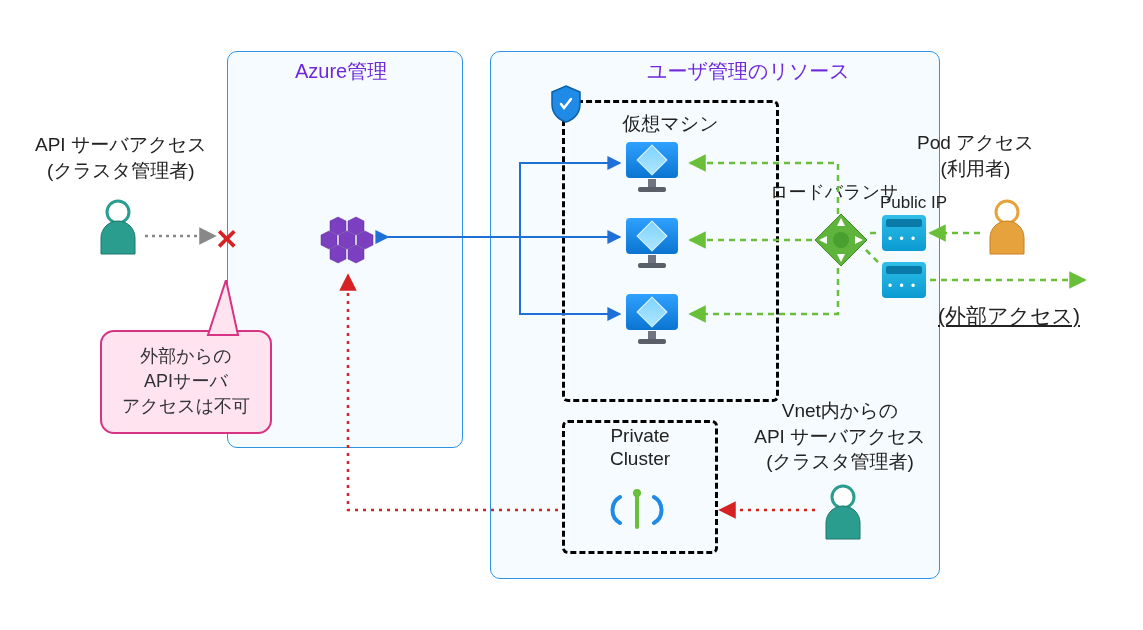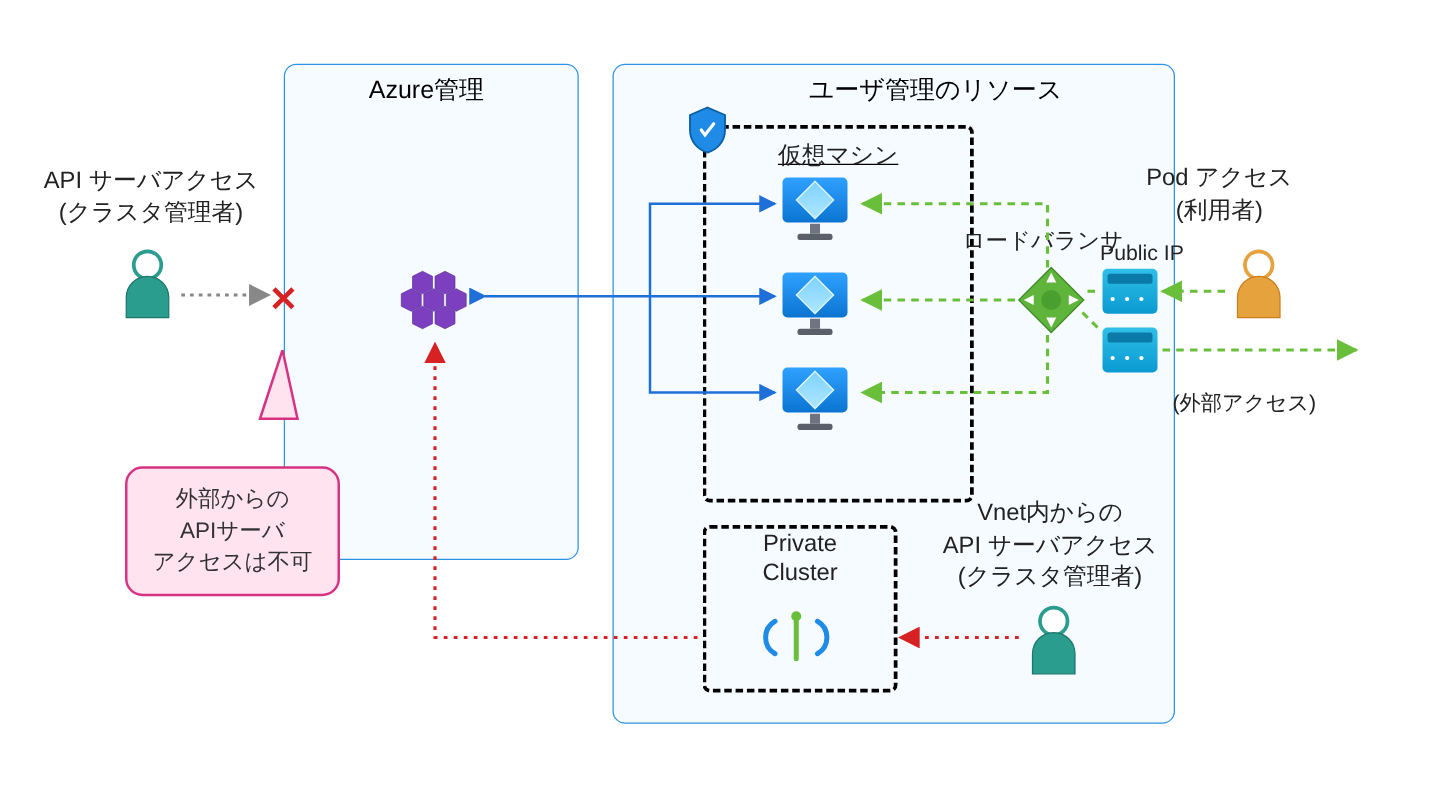--- a/index.html
+++ b/index.html
@@ -1,21 +1,21 @@
 <!DOCTYPE html>
 <html><head>
 <meta charset="utf-8">
 <style>
   html, body { margin:0; padding:0; font-family:"Meiryo","Hiragino Sans",sans-serif; }
   .canvas { position:relative; width:1143px; height:630px; background:#fff; }
   .box { position:absolute; border:1.5px solid #2e93e6; border-radius:10px; background:rgba(230,243,255,0.35); }
-  .box-title { position:absolute; font-size:20px; color:#000000; }
+  .box-title { position:absolute; font-size:20px; color:#6d28d9; }
   .dashed-box { position:absolute; border:3px dashed #000; border-radius:6px; background:transparent; }
   .dashed-title { font-size:19px; color:#222; text-align:center; }
-  .callout { position:absolute; border:2px solid #d63384; background:#ffe3ef; border-radius:14px; padding:12px 14px; font-size:18px; color:#333; text-align:center; line-height:1.4;margin-top:43px; }
+  .callout { position:absolute; border:2px solid #d63384; background:#ffe3ef; border-radius:14px; padding:12px 14px; font-size:18px; color:#333; text-align:center; line-height:1.4; }
   .label { position:absolute; font-size:19px; color:#222; text-align:center; line-height:1.35; }
   .red-x { position:absolute; color:#d62222; font-size:28px; font-weight:bold; }
   .pc-icon { position:absolute; width:52px; }
   .pc-screen { width:52px; height:36px; border-radius:4px; background:linear-gradient(180deg,#2fa1ff,#0b74d1); display:flex; align-items:center; justify-content:center; }
   .pc-cube { width:20px; height:20px; background:linear-gradient(135deg,#7fd3ff,#aee6ff); transform:rotate(45deg); border:1px solid rgba(255,255,255,0.7); }
   .pc-stand { width:8px; height:8px; background:#6e7580; margin:1px auto 0; }
   .pc-base { width:28px; height:5px; background:#5a6069; margin:0 auto; border-radius:2px; }
   .lb-icon { position:absolute; width:56px; height:56px; }
   .browser-icon { position:absolute; width:44px; height:36px; background:linear-gradient(180deg,#2fbfe8,#0a9ad1); border-radius:4px; }
   .browser-icon:before { content:""; position:absolute; left:4px; right:4px; top:4px; height:8px; background:#0a7aa8; border-radius:2px; }
@@ -44,21 +44,21 @@
         <polygon points="36,10 44,6 52,10 52,20 44,24 36,20"></polygon>
         <polygon points="9,24 17,20 25,24 25,34 17,38 9,34"></polygon>
         <polygon points="27,24 35,20 43,24 43,34 35,38 27,34"></polygon>
         <polygon points="45,24 53,20 61,24 61,34 53,38 45,34"></polygon>
         <polygon points="18,38 26,34 34,38 34,48 26,52 18,48"></polygon>
         <polygon points="36,38 44,34 52,38 52,48 44,52 36,48"></polygon>
       </g>
     </svg>
   </div>
 
-  <div class="dashed-box" style="left:562px; top:100px; width:211px; height:296px;text-decoration:underline;">
+  <div class="dashed-box" style="left:562px; top:100px; width:211px; height:296px;">
     <div class="dashed-title" style="margin-top:8px;">仮想マシン</div>
   </div>
 
   <div class="shield-icon" style="left:548px; top:84px;">
     <svg viewBox="0 0 36 40">
       <path d="M18 2 L32 8 V20 C32 30 25 36 18 38 C11 36 4 30 4 20 V8 Z" fill="#1f8be6" stroke="#0b5fa5" stroke-width="1.5"></path>
       <path d="M13 20 l3 4 l7 -9" fill="none" stroke="#fff" stroke-width="2.5" stroke-linecap="round"></path>
     </svg>
   </div>
 
@@ -112,21 +112,21 @@
         <polygon points="50,28 42,32 42,24"></polygon>
       </g>
     </svg>
   </div>
   <div class="label" style="left:770px; top:180px; font-size:18px;">ロードバランサ</div>
 
   <div class="label" style="left:880px; top:192px; font-size:17px;">Public IP</div>
   <div class="browser-icon" style="left:882px; top:215px;"></div>
   <div class="browser-icon" style="left:882px; top:262px;"></div>
 
-  <div class="label" style="left:938px; top:312px; font-size:17px;">(外部アクセス)</div>
+  <div class="label" style="left:938px; top:302px; font-size:21px;text-decoration:underline;">(外部アクセス)</div>
 
   <div class="label" style="left:917px; top:130px;text-align:center;">
     <span>Pod アクセス</span><br>
     <span>(利用者)</span>
   </div>
   <div class="user-icon" style="left:984px; top:198px;">
     <svg viewBox="0 0 46 58">
       <circle cx="23" cy="14" r="11" fill="#fff" stroke="#e6a23c" stroke-width="3"></circle>
       <path d="M6 56 v-16 a17 17 0 0 1 34 0 v16 z" fill="#e6a23c" stroke="#c97f1e" stroke-width="1"></path>
     </svg>

